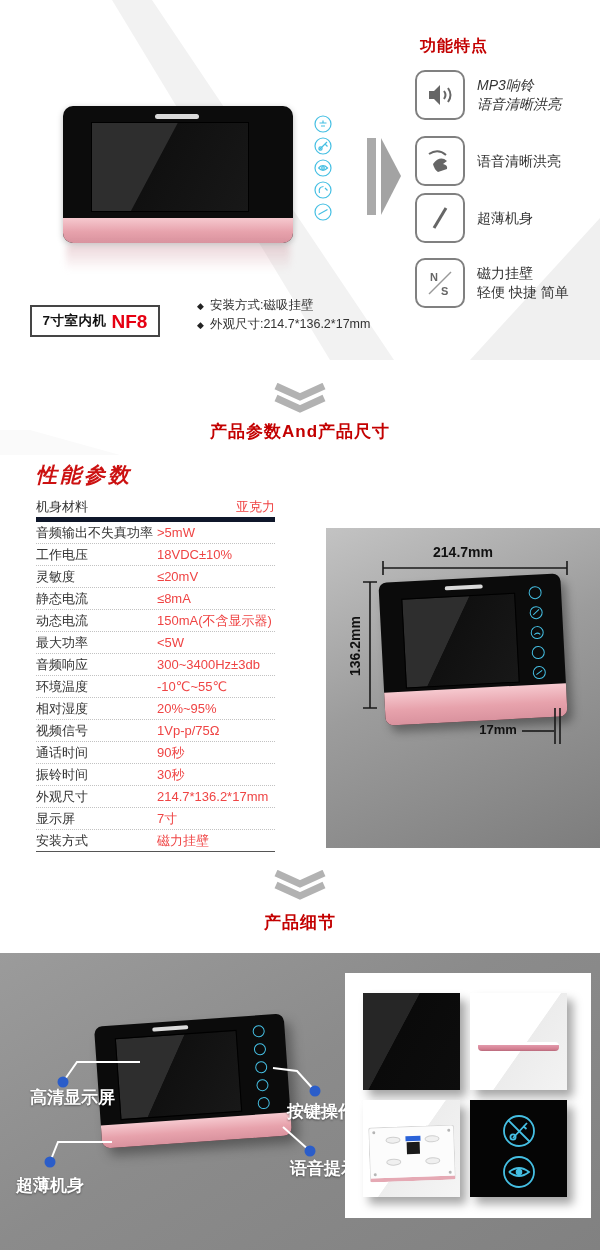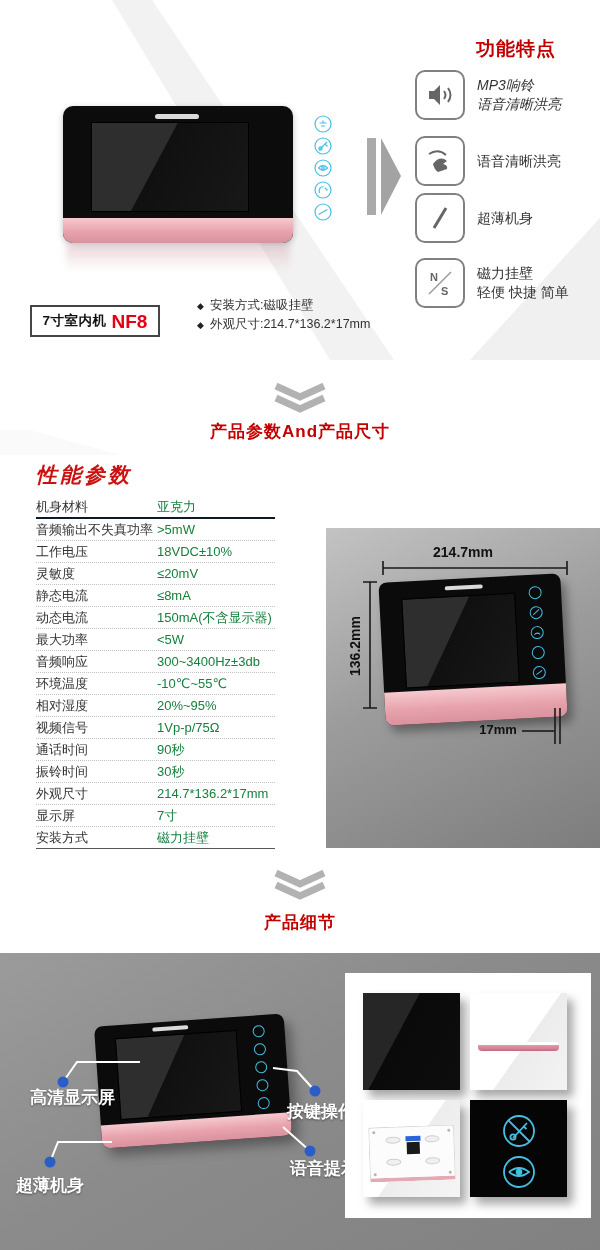--- a/index.html
+++ b/index.html
@@ -38,38 +38,38 @@
   .bullet-row{display:flex;align-items:center;gap:6px;height:19px;}
   .bullet-glyph{font-size:9px;color:#222;}
   .bullet-text{font-size:12.5px;color:#333;}
 
   
   .flow-bar{left:367px;top:138px;width:9px;height:77px;background:#aaaaaa;}
   .flow-head{left:381px;top:138px;width:0;height:0;border-top:38px solid transparent;
              border-bottom:39px solid transparent;border-left:20px solid #a3a3a3;}
 
   
-  .features-title{left:420px;top:36px;width:136px;text-align:right;
-                  font-size:19px;font-weight:bold;color:#c30000;letter-spacing:1px;}
+  .features-title{left:420px;top:36px;width:136px;text-align:left;
+                  font-size:16px;font-weight:bold;color:#c30000;letter-spacing:1px;}
   .feature-item{position:absolute;left:415px;display:flex;align-items:center;gap:12px;}
   .feature-box{width:46px;height:46px;border:2px solid #808080;border-radius:10px;background:#fff;
                display:flex;align-items:center;justify-content:center;flex:none;}
   .feature-text{font-size:14px;color:#333;line-height:19px;white-space:nowrap;}
 
   
   .divider-label{left:0;width:600px;text-align:center;font-size:17px;font-weight:bold;color:#c30000;letter-spacing:1px;}
 
   
   .specs-title{left:36px;top:461px;font-size:21px;font-weight:bold;color:#cc1111;letter-spacing:3px;font-style:italic;}
   .specs-table{left:36px;top:496px;width:239px;}
   .spec-row{display:flex;height:21px;align-items:center;border-bottom:1px dotted #c2c2c2;}
-  .spec-row.first{border-bottom:2px solid #0f172a;}
+  .spec-row.first{border-bottom:5px solid #0f172a;justify-content:space-between;}
   .spec-row.last{border-bottom:1px solid #555;}
   .spec-label{width:121px;font-size:13px;color:#333;white-space:nowrap;flex:none;}
-  .spec-value{font-size:13px;color:#15803d;white-space:nowrap;}
+  .spec-value{font-size:13px;color:#ef4444;white-space:nowrap;}
 
   
   .dim-panel{left:326px;top:528px;width:274px;height:320px;
              background:linear-gradient(155deg,#c3c3c3 0%,#9c9c9c 45%,#7d7d7d 100%);}
   .dim-device{position:absolute;left:56px;top:50px;width:182px;height:143px;background:#0b0b0b;
               border-radius:8px;transform:rotate(-3deg);box-shadow:5px 7px 10px rgba(0,0,0,.35);}
   .dim-device .dev-screen{left:22px;top:17px;width:112px;height:88px;}
   .dim-device .dev-logo{left:66px;top:7px;width:38px;height:4px;}
   .dim-device .dev-strip{height:33px;border-radius:0 0 8px 8px;}
   .dim-device .dev-keys{left:148px;top:10px;}

